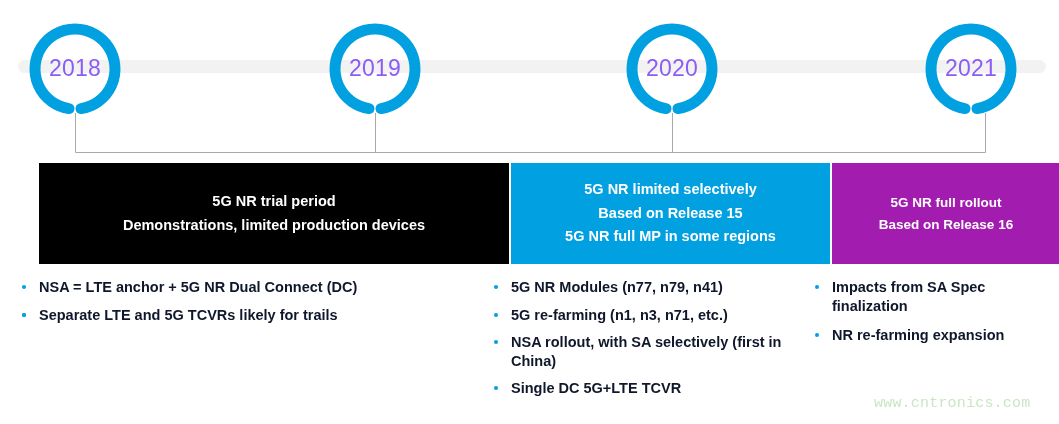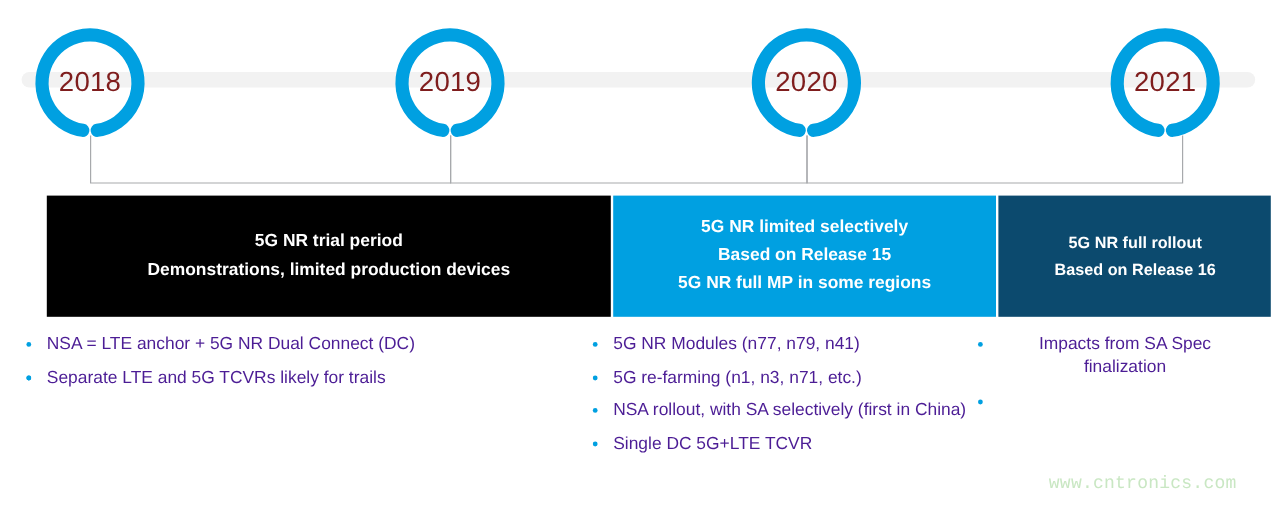--- a/index.html
+++ b/index.html
@@ -50,21 +50,21 @@
     position: absolute;
     left: 0;
     top: 0;
     width: 94px;
     height: 94px;
     display: flex;
     align-items: center;
     justify-content: center;
     font-size: 23px;
     font-weight: 400;
-    color: #7f1d1d;
+    color: #8b5cf6;
     letter-spacing: 0.2px;
     font-family: "Liberation Sans", sans-serif;
   }
 
   
   .bracket {
     position: absolute;
     stroke: #a7a9ac;
     stroke-width: 1;
     fill: none;
@@ -84,21 +84,21 @@
     color: #ffffff;
     font-weight: bold;
     font-size: 14.5px;
     line-height: 1.62;
     margin-left: 24px;
   }
   .banner .bline { white-space: nowrap; }
 
   .banner-black { left: 15px;  width: 470px; background: #000000; }
   .banner-blue  { left: 487px; width: 319px; background: #00a0e1; }
-  .banner-grey  { left: 808px; width: 228px; background: #0c4a6e; font-size: 13.5px; }
+  .banner-grey  { left: 808px; width: 228px; background: #a21caf; font-size: 13.5px; }
 
   
   .col {
     position: absolute;
     top: 278px;
     box-sizing: border-box;
   }
   .col-1 { left: 15px;  width: 472px; }
   .col-2 { left: 487px; width: 320px; }
   .col-3 { left: 808px; width: 235px; }
@@ -106,25 +106,25 @@
   ul.bullets {
     list-style: none;
     margin: 0;
     padding: 0;
   }
   ul.bullets li {
     position: relative;
     padding-left: 24px;
     margin-bottom: 9px;
     font-size: 14.5px;
-    font-weight: normal;
-    color: #4c1d95;
+    font-weight: bold;
+    color: #0f172a;
     line-height: 1.28;
   }
-  .col-3 ul.bullets li { margin-bottom: 11px; text-align: center; }
+  .col-3 ul.bullets li { margin-bottom: 11px; }
   ul.bullets li .dot {
     position: absolute;
     left: 7px;
     top: 7px;
     width: 4px;
     height: 4px;
     background: #00a0e1;
     border-radius: 50%;
   }
 
@@ -238,19 +238,20 @@
   </div>
 
   <div class="col col-3">
     <ul class="bullets">
       <li>
         <span class="dot"></span>
         <span>Impacts from SA Spec finalization</span>
       </li>
       <li>
         <span class="dot"></span>
+        <span>NR re-farming expansion</span>
       </li>
     </ul>
   </div>
 
   <div class="watermark">www.cntronics.com</div>
 
 </div>
 
 </body></html>

